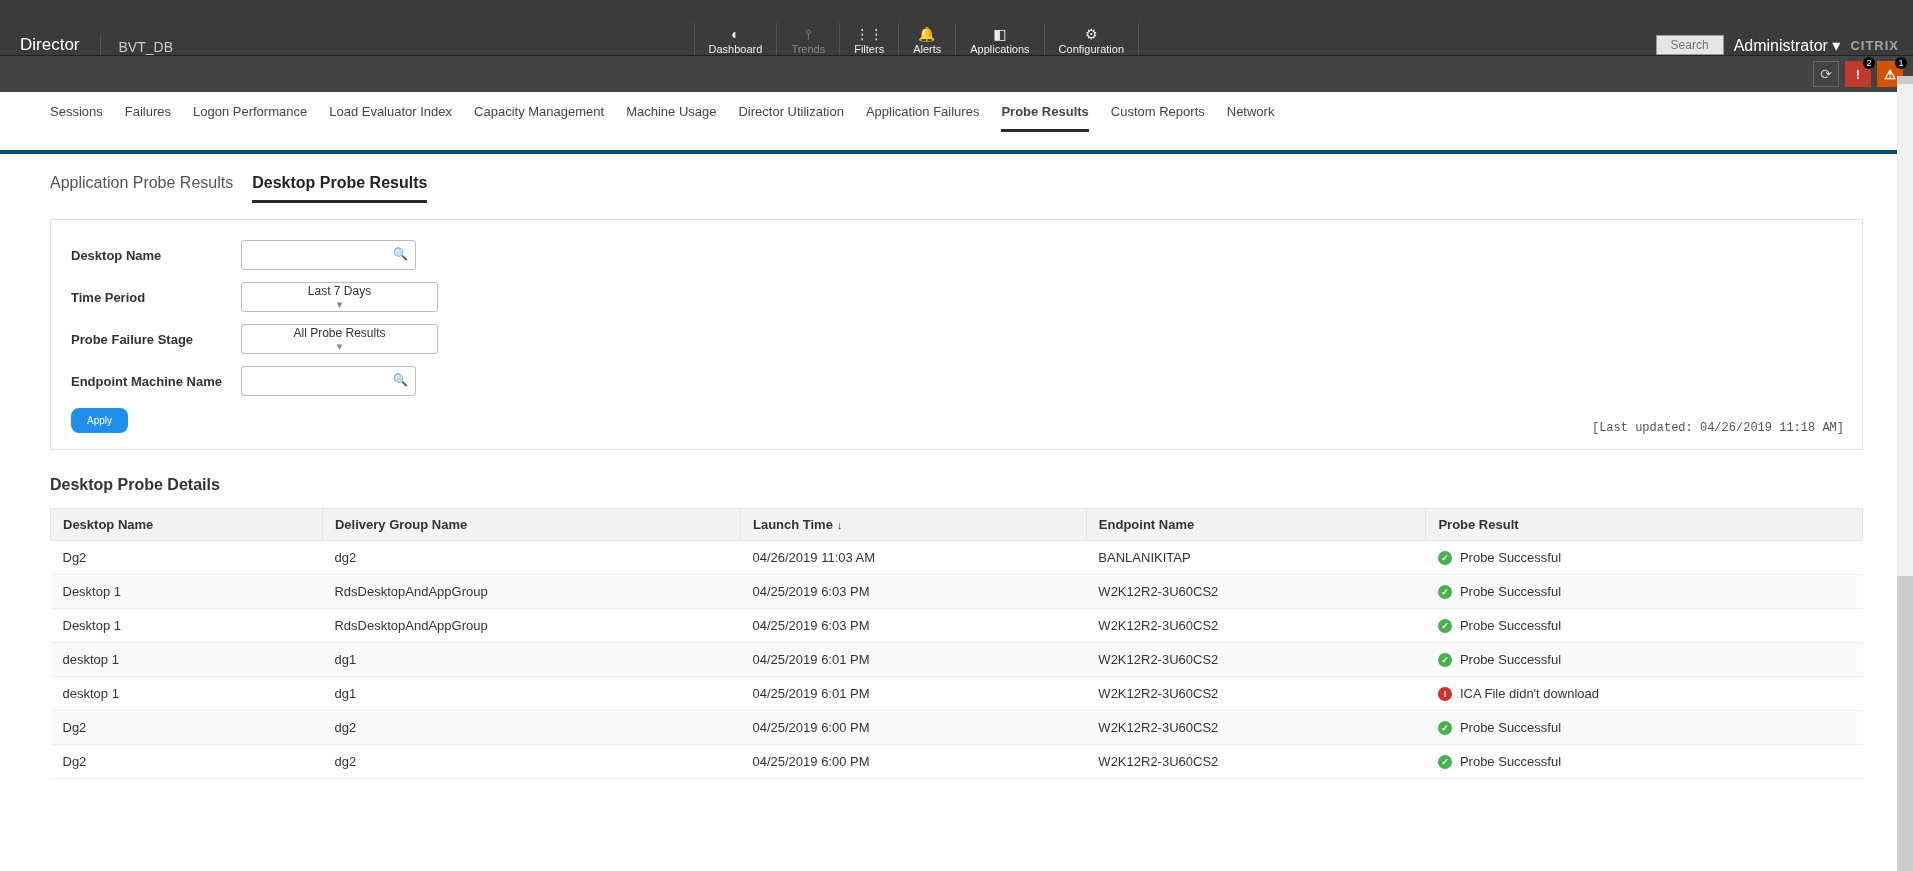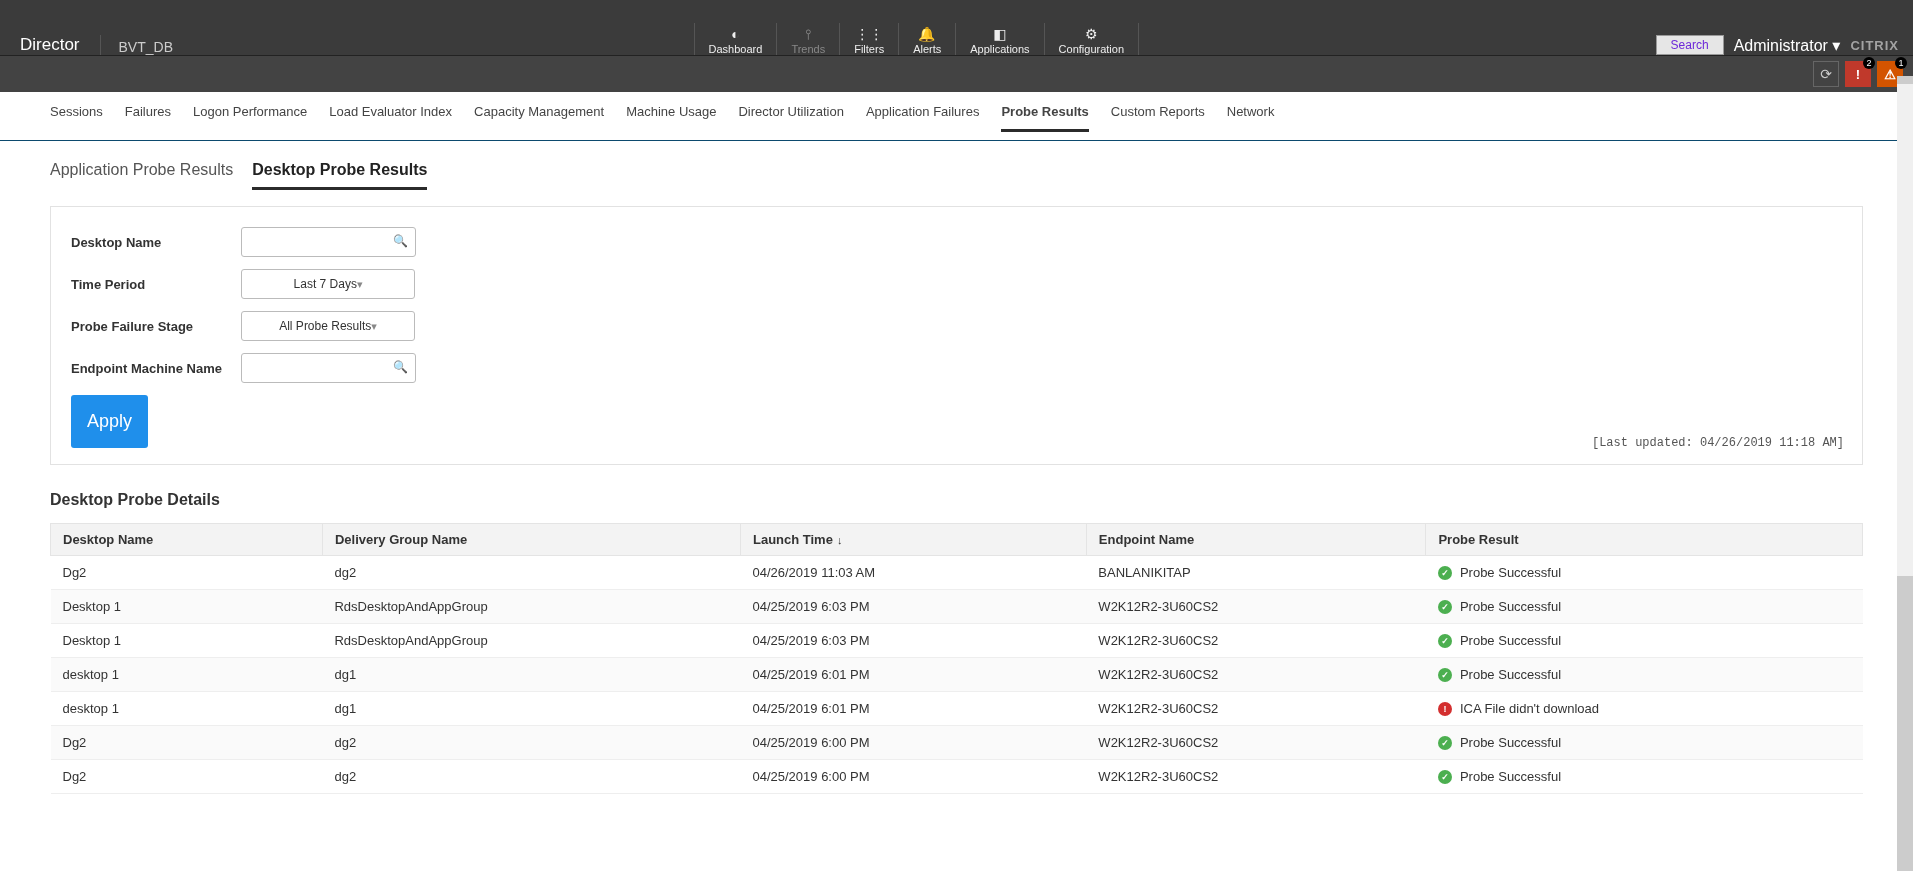--- a/index.html
+++ b/index.html
@@ -7,45 +7,45 @@
   .topbar { background: #3b3b3b; height: 56px; display: flex; align-items: flex-end; color: #ddd; border-bottom: 1px solid #222; }
   .topbar .brand { font-size: 17px; font-weight: 300; color: #fff; padding: 0 20px; display: flex; align-items: center; border-right: 1px solid #555; }
   .topbar .db { padding: 0 18px; display: flex; align-items: center; font-size: 14px; color: #ccc; }
   .topbar .spacer1 { flex: 1; }
   .topbar .nav { display: flex; }
   .topbar .nav .item { text-align: center; padding: 4px 14px 0 14px; font-size: 11px; color: #eee; border-left: 1px solid #555; cursor: pointer; display: flex; flex-direction: column; align-items: center; justify-content: center; }
   .topbar .nav .item.disabled { color: #888; }
   .topbar .nav .item .ico { font-size: 14px; line-height: 1; margin-bottom: 2px; }
   .topbar .nav .item:last-child { border-right: 1px solid #555; }
   .topbar .right { display: flex; align-items: center; gap: 10px; padding: 0 14px; }
-  .topbar .search-btn { background: #e6e6e6; border: 1px solid #999; color: #6d28d9; font-size: 12px; padding: 2px 14px; cursor: pointer; }
+  .topbar .search-btn { background: #e6e6e6; border: 1px solid #999; color: #737373; font-size: 12px; padding: 2px 14px; cursor: pointer; }
   .topbar .admin { color: #fff; font-size: 16px; cursor: pointer; }
   .topbar .logo { font-weight: 800; letter-spacing: 1px; color: #a3a3a3; font-size: 13px; }
   .subbar { background: #434343; height: 36px; display: flex; justify-content: flex-end; align-items: center; padding: 0 10px; gap: 6px; }
   .subbar .refresh { width: 26px; height: 26px; border: 1px solid #666; color: #ccc; display: flex; align-items: center; justify-content: center; cursor: pointer; font-size: 14px; }
   .subbar .badge { position: relative; width: 26px; height: 26px; display: flex; align-items: center; justify-content: center; cursor: pointer; }
   .subbar .badge.red { background: #c0392b; }
   .subbar .badge.orange { background: #d35400; }
   .subbar .badge .count { position: absolute; top: -4px; right: -4px; background: #000; color: #fff; font-size: 9px; width: 12px; height: 12px; border-radius: 50%; display: flex; align-items: center; justify-content: center; }
   .content { padding: 0 0 40px 0; }
-  .tabs1 { display: flex; gap: 22px; padding: 12px 50px 8px 50px; border-bottom: 1px solid #0c4a6e; font-size: 13px; }
+  .tabs1 { display: flex; gap: 22px; padding: 12px 50px 18px 50px; border-bottom: 4px solid #0c4a6e; font-size: 13px; }
   .tabs1 .t { padding: 0 0 10px 0; cursor: pointer; color: #444; }
   .tabs1 .t.active { font-weight: 600; border-bottom: 3px solid #2b2b2b; }
   .tabs2 { display: flex; gap: 19px; padding: 20px 50px 0 50px; font-size: 16px; }
   .tabs2 .t { padding: 0 0 8px 0; cursor: pointer; color: #555; }
   .tabs2 .t.active { font-weight: 600; color: #222; border-bottom: 3px solid #2b2b2b; }
   .filter-card { margin: 16px 50px 0 50px; border: 1px solid #e2e2e2; padding: 20px 20px 16px 20px; position: relative; }
   .frow { display: flex; align-items: center; margin-bottom: 12px; }
   .frow label { width: 170px; font-size: 13px; color: #333; font-weight: 600; }
   .frow .input-wrap { position: relative; width: 175px; }
   .frow input[type=text] { width: 100%; height: 30px; border: 1px solid #bbb; border-radius: 3px; padding: 0 26px 0 8px; font-size: 12px; }
   .frow .search-ico { position: absolute; right: 8px; top: 7px; color: #aaa; font-size: 12px; pointer-events: none; }
-  .frow .select { width: 174px; height: 30px; border: 1px solid #bbb; border-radius: 3px; padding: 0 10px; font-size: 12px; display: flex; align-items: center; justify-content: center; cursor: pointer; background: #fff; }
+  .frow .select { width: 197px; height: 30px; border: 1px solid #bbb; border-radius: 3px; padding: 0 10px; font-size: 12px; display: flex; align-items: center; justify-content: flex-end; cursor: pointer; background: #fff; flex-direction: column; }
   .frow .select .chev { color: #888; font-size: 11px; }
-  .apply-btn { background: #1f8feb; color: #fff; border: none; padding: 16px 16px; border-radius: 3px; font-size: 18px; cursor: pointer; }
+  .apply-btn { background: #1f8feb; color: #fff; border: none; padding: 7px 16px; border-radius: 8px; font-size: 10px; cursor: pointer; }
   .last-updated { position: absolute; right: 18px; bottom: 14px; font-size: 12px; color: #555; font-family: Liberation Mono, monospace; }
   .details { margin: 26px 50px 0 50px; }
   .details h3 { font-size: 16px; font-weight: 700; margin-bottom: 14px; }
   table { width: 100%; border-collapse: collapse; font-size: 13px; }
   thead th { text-align: left; background: #f3f3f3; border: 1px solid #e4e4e4; padding: 8px 12px; font-weight: 600; color: #333; }
   tbody td { padding: 9px 12px; border-bottom: 1px solid #eee; }
   tbody tr:nth-child(even) { background: #fafafa; }
   .status { display: flex; align-items: center; gap: 8px; }
   .status .dot { width: 14px; height: 14px; border-radius: 50%; display: inline-flex; align-items: center; justify-content: center; color: #fff; font-size: 9px; font-weight: bold; }
   .status .dot.ok { background: #4caf50; }

